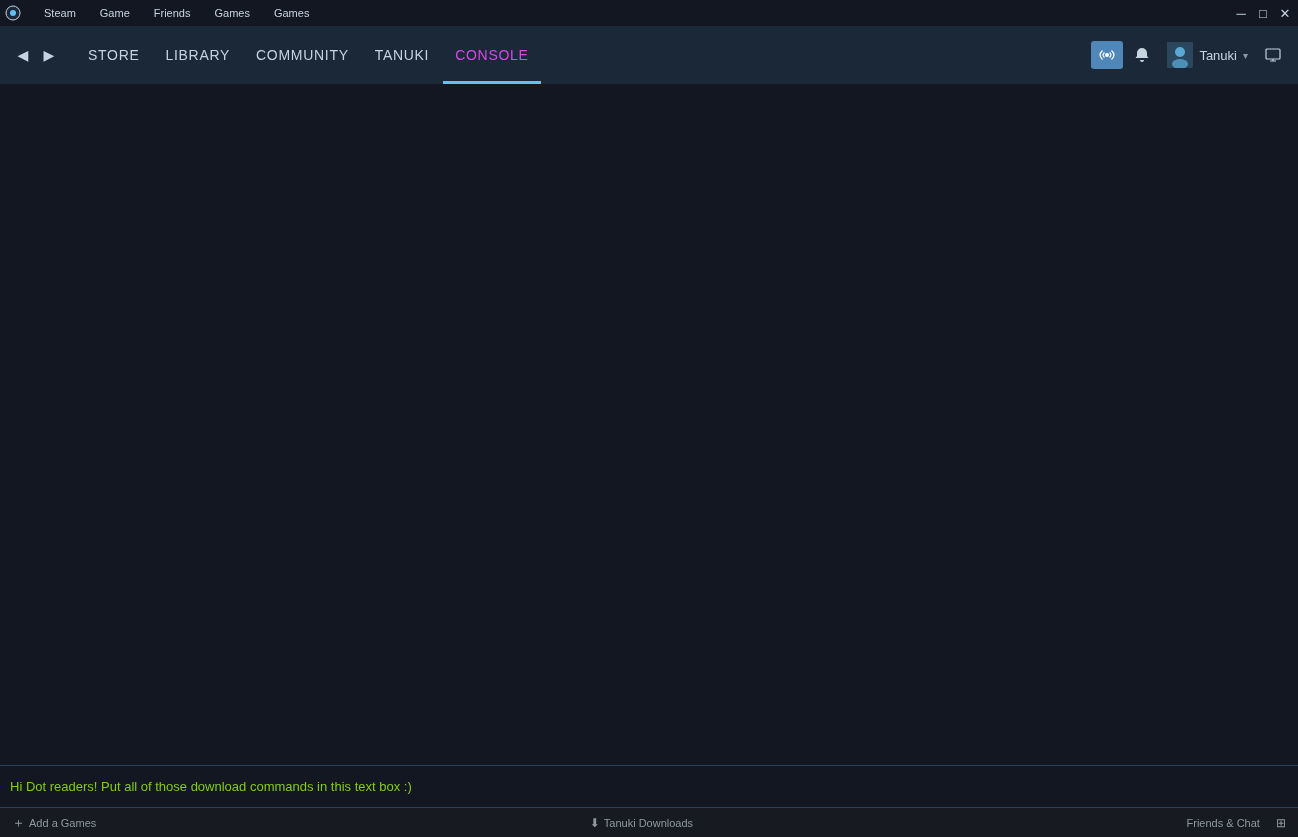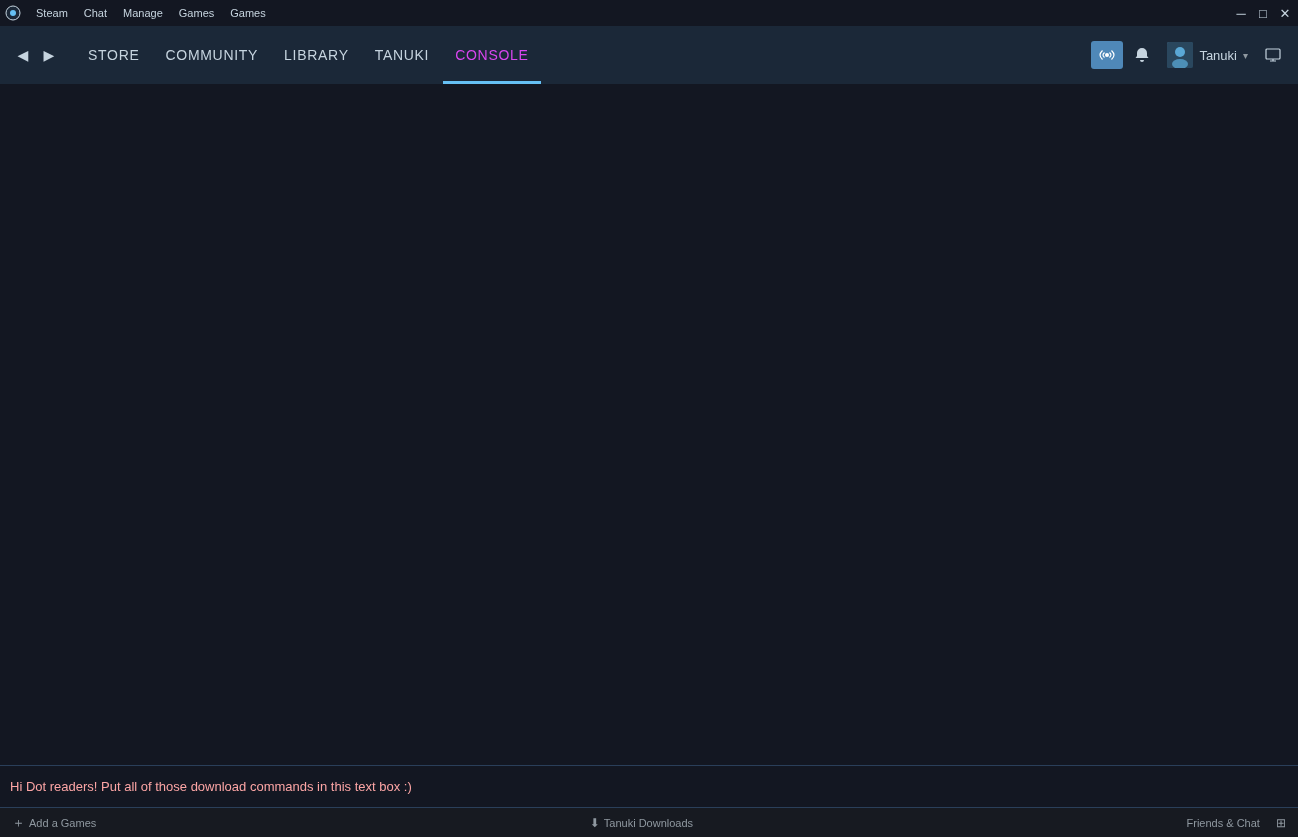--- a/index.html
+++ b/index.html
@@ -54,20 +54,21 @@
       align-items: center;
       gap: 0;
     }
 
     .menu-item {
       font-size: 11px;
       color: #c6d4df;
       padding: 2px 8px;
       cursor: pointer;
       user-select: none;
+      margin-left: 8px;
     }
 
     #title-bar-right {
       display: flex;
       align-items: center;
       gap: 4px;
     }
 
     .window-btn {
       width: 18px;
@@ -242,21 +243,21 @@
       align-items: center;
       padding: 0 10px;
       flex-shrink: 0;
     }
 
     #console-input {
       flex: 1;
       background: transparent;
       border: none;
       outline: none;
-      color: #fca5a5;
+      color: #84cc16;
       font-size: 13px;
       font-family: "Motiva Sans", Arial, sans-serif;
     }
 
     
     #status-bar {
       height: 30px;
       background-color: #171a21;
       border-top: 1px solid #2a3f5a;
       display: flex;
@@ -318,43 +319,43 @@
 <div id="title-bar">
   <div id="title-bar-left">
     <div id="steam-logo">
       <svg viewBox="0 0 16 16" fill="none" xmlns="http://www.w3.org/2000/svg">
         <circle cx="8" cy="8" r="7" fill="#1b2838" stroke="#c6d4df" stroke-width="1"></circle>
         <circle cx="8" cy="8" r="3" fill="#66c0f4"></circle>
       </svg>
     </div>
     <div id="title-bar-menu">
       <span class="menu-item">Steam</span>
-      <span class="menu-item">Chat</span>
-      <span class="menu-item">Manage</span>
+      <span class="menu-item">Game</span>
+      <span class="menu-item">Friends</span>
       <span class="menu-item">Games</span>
       <span class="menu-item">Games</span>
     </div>
   </div>
   <div id="title-bar-right">
     <div class="window-btn">─</div>
     <div class="window-btn">□</div>
     <div class="window-btn">✕</div>
   </div>
 </div>
 
 <div id="nav-bar">
   <div id="nav-back-forward">
     <div class="nav-arrow">◀</div>
     <div class="nav-arrow">▶</div>
   </div>
 
   <div id="nav-links">
     <span class="nav-link">STORE</span>
+    <span class="nav-link">LIBRARY</span>
     <span class="nav-link">COMMUNITY</span>
-    <span class="nav-link">LIBRARY</span>
     <span class="nav-link">TANUKI</span>
     <span class="nav-link active">CONSOLE</span>
   </div>
 
   <div id="nav-right">
     <button id="broadcast-btn">
       <svg width="16" height="16" viewBox="0 0 16 16" fill="white">
         <path d="M8 10a2 2 0 1 0 0-4 2 2 0 0 0 0 4z"></path>
         <path d="M5.5 5.5C4.5 6.5 4 7.2 4 8s.5 1.5 1.5 2.5M10.5 5.5C11.5 6.5 12 7.2 12 8s-.5 1.5-1.5 2.5" stroke="white" stroke-width="1.2" fill="none"></path>
         <path d="M3.5 3.5C2 5 1 6.4 1 8s1 3 2.5 4.5M12.5 3.5C14 5 15 6.4 15 8s-1 3-2.5 4.5" stroke="white" stroke-width="1.2" fill="none"></path>

